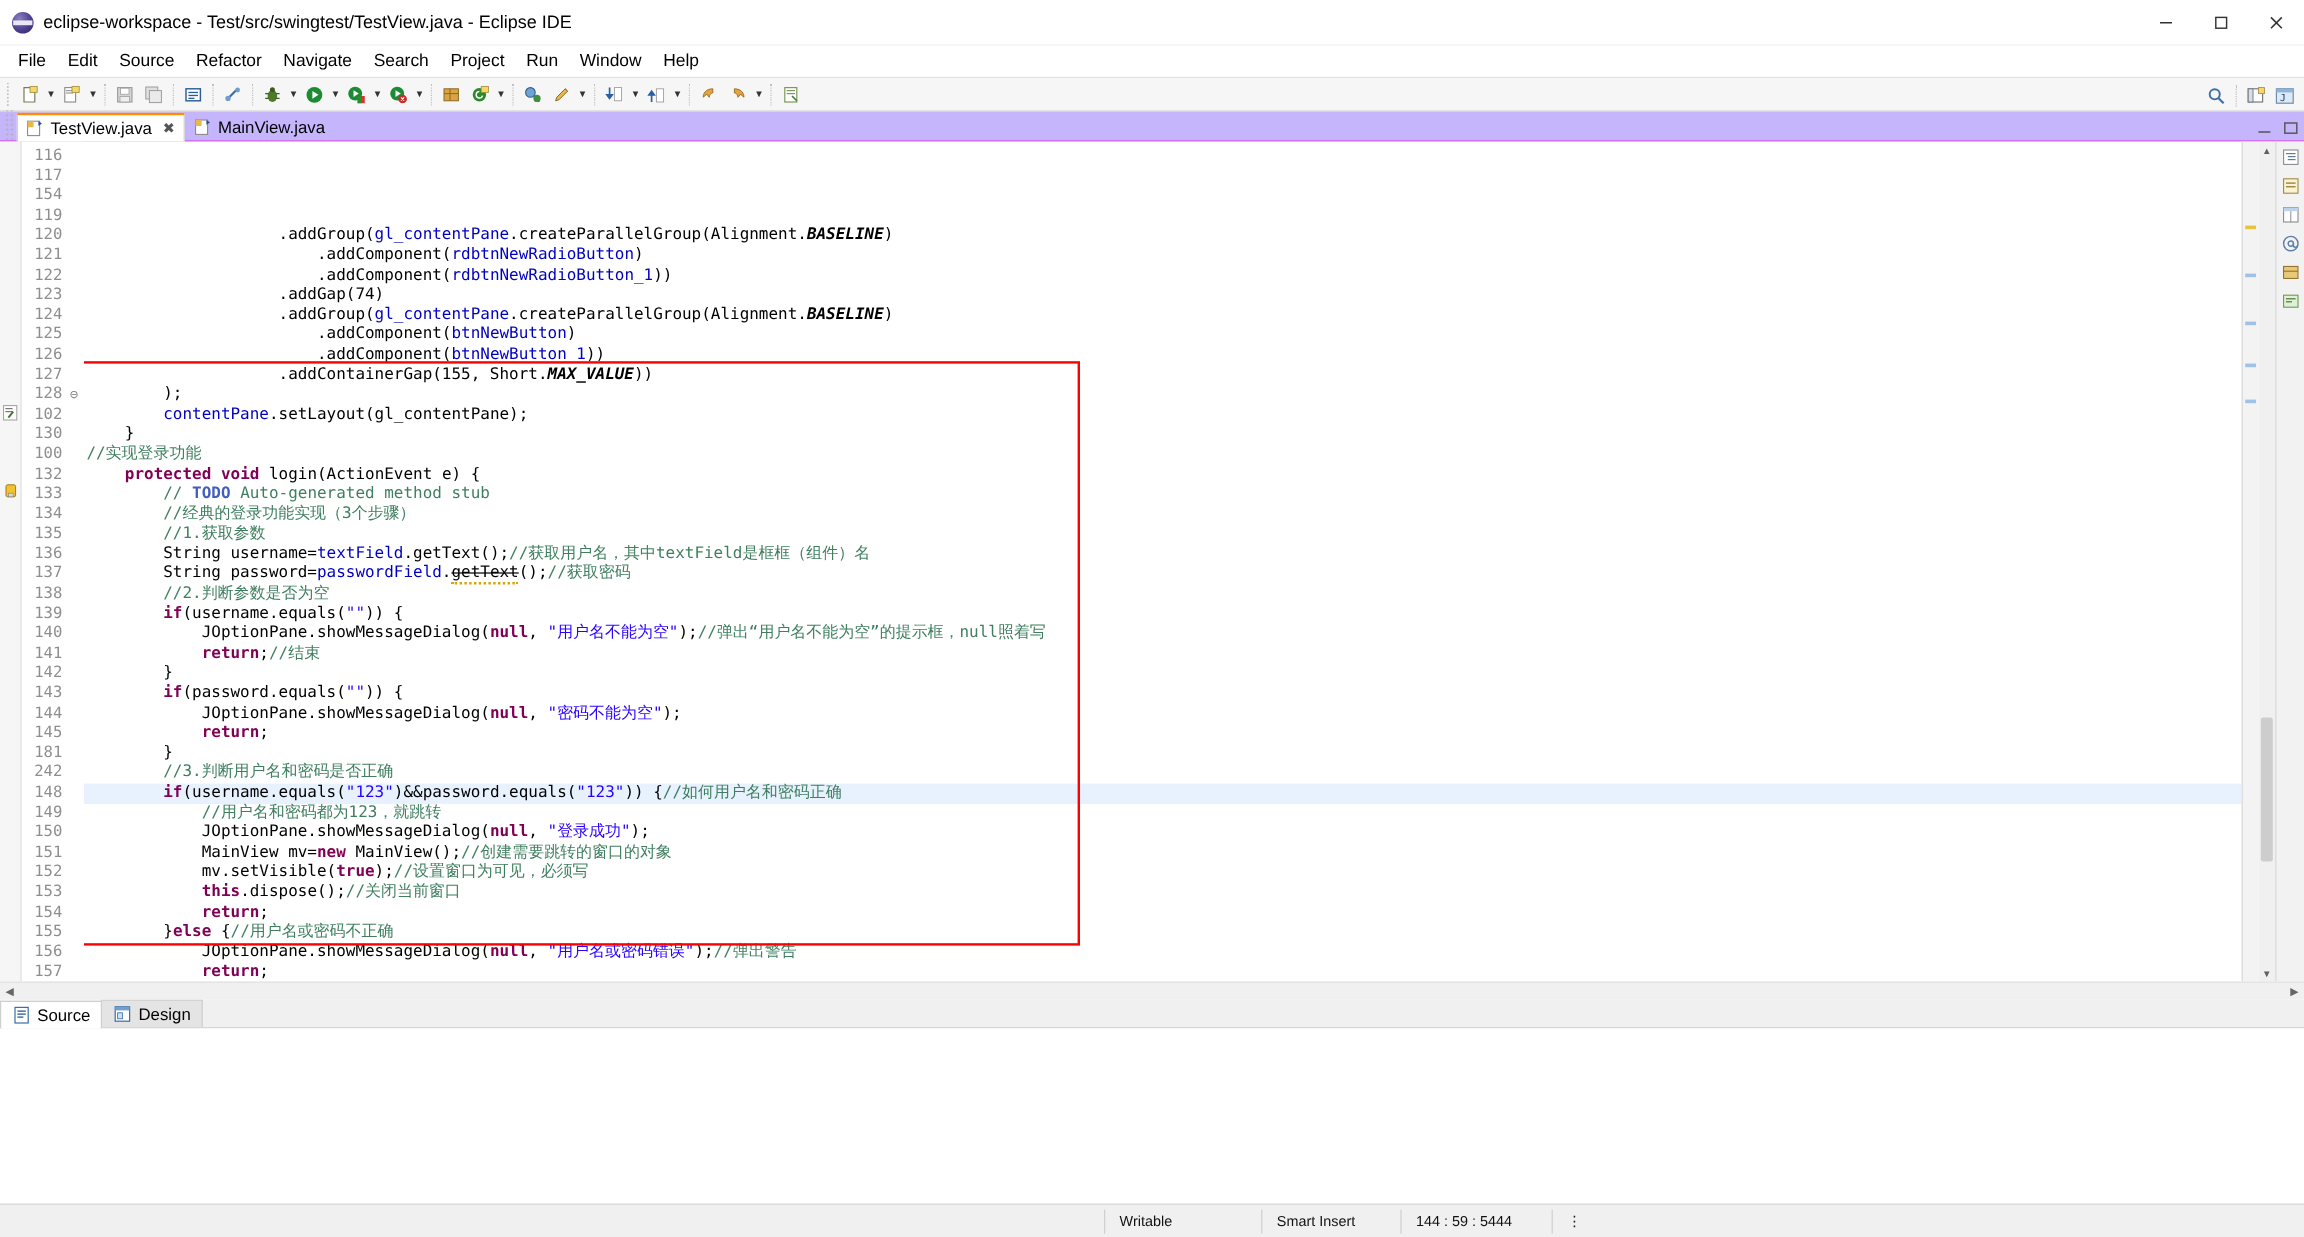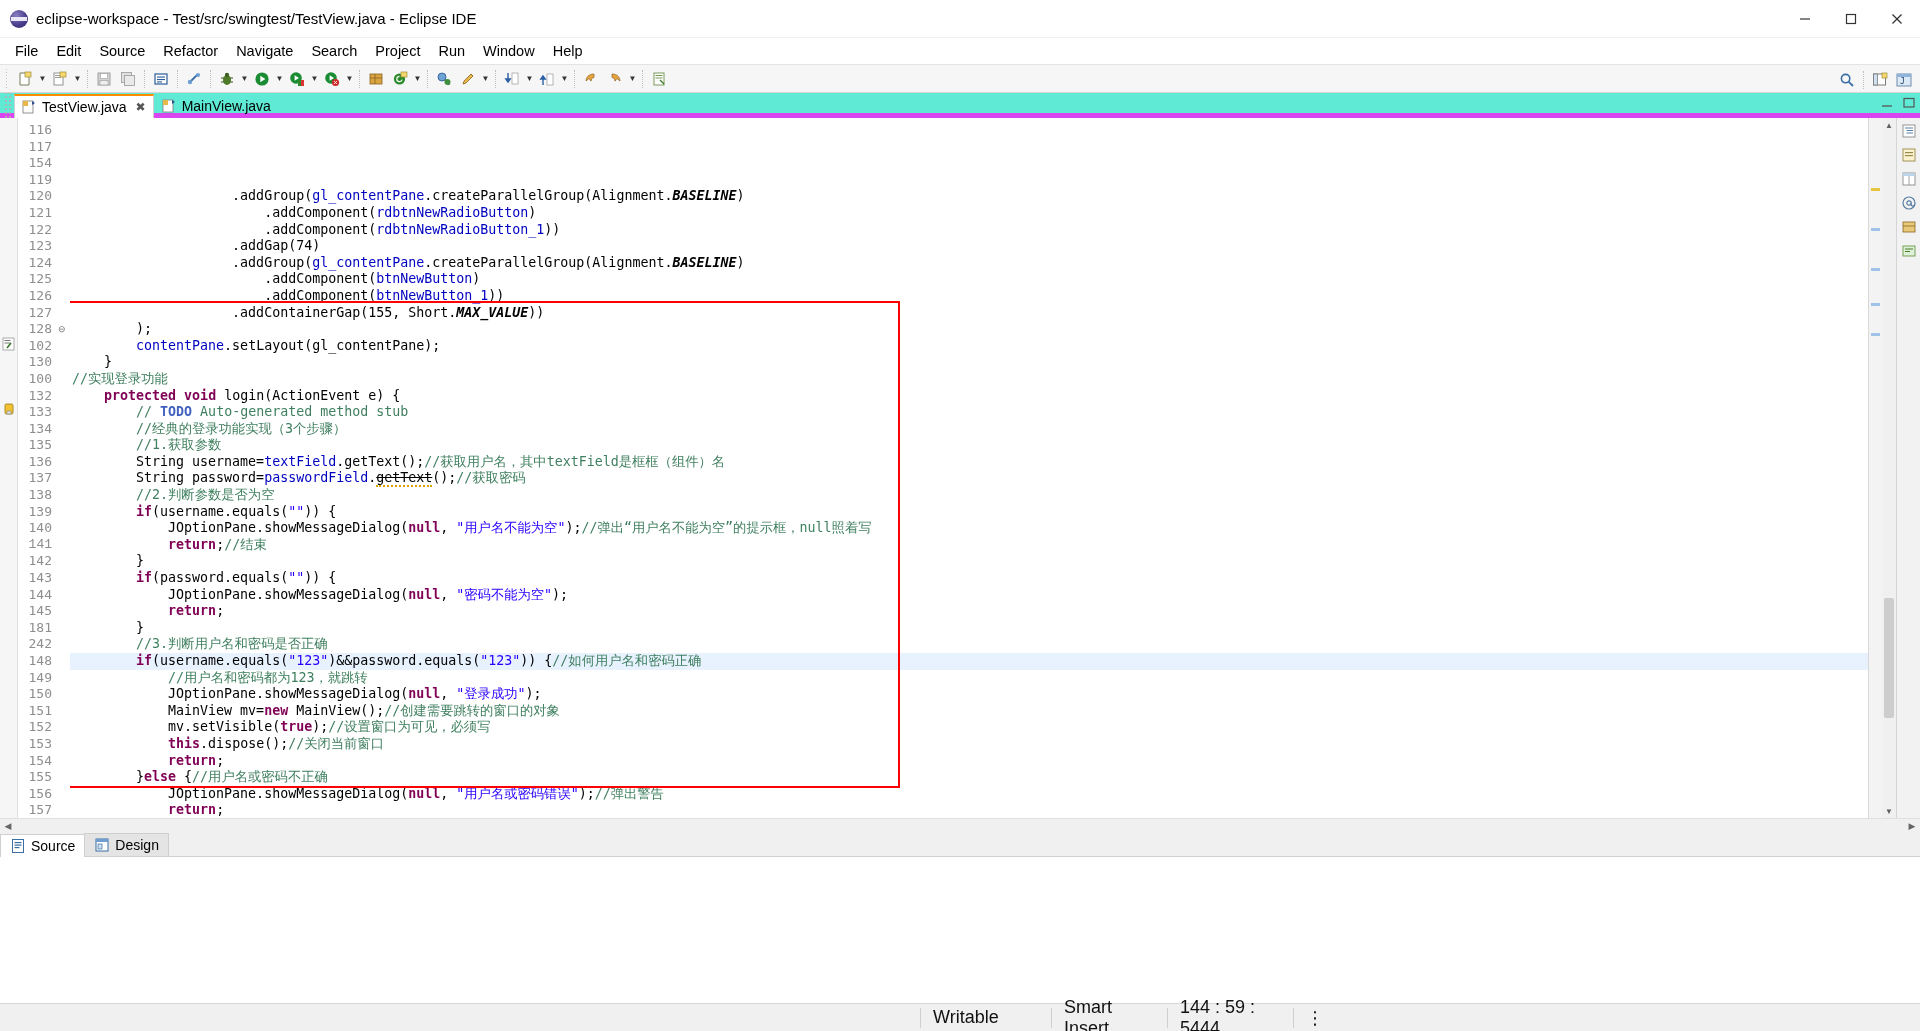--- a/index.html
+++ b/index.html
@@ -103,24 +103,24 @@
     position: absolute; right: 4px; top: 0; height: 29px;
     display: flex; align-items: center;
   }
 
   
   .ic { width:16px; height:16px; display:block; }
 
   
   .tabrow {
     height: 25px;
-    background: #5eead4;
+    background: #c4b5fd;
     display: flex;
-    align-items: flex-start;
-    border-bottom: 5px solid #d946ef;
+    align-items: flex-end;
+    border-bottom: 1px solid #d946ef;
     position: relative;
   }
   .tabrow-grip {
     width: 9px; height: 25px;
     margin-left: 3px; margin-right: 2px;
     background-image: radial-gradient(#b0b0b0 1px, transparent 1px);
     background-size: 4px 4px;
     background-position: 1px 6px;
     background-repeat: repeat;
     opacity:.85;
@@ -286,21 +286,21 @@
   
   .statusbar {
     position: absolute;
     left: 0; bottom: 0;
     width: 1920px;
     height: 28px;
     background: #f0f0f0;
     border-top: 1px solid #d7d7d7;
     display: flex;
     align-items: center;
-    font-size: 18px;
+    font-size: 12px;
     color: #111;
   }
   .sb-cell {
     height: 28px;
     display: flex; align-items: center;
     padding: 0 12px;
   }
   .sb-divider { width:1px; height:20px; background:#cfcfcf; }
   .sb-spacer { flex: 1 1 auto; }
 
@@ -587,21 +587,21 @@
       <div class="ln" style="height: 16.6px;">100</div>
       <div class="ln" style="height: 16.6px;">132</div>
       <div class="ln" style="height: 16.6px;">133</div>
       <div class="ln" style="height: 16.6px;">134</div>
       <div class="ln" style="height: 16.6px;">135</div>
       <div class="ln" style="height: 16.6px;">136</div>
       <div class="ln" style="height: 16.6px;">137</div>
       <div class="ln" style="height: 16.6px;">138</div>
       <div class="ln" style="height: 16.6px;">139</div>
       <div class="ln" style="height: 16.6px;">140</div>
-      <div class="ln" style="height: 16.6px; font-family: Liberation Mono, monospace;">141</div>
+      <div class="ln" style="height: 16.6px;">141</div>
       <div class="ln" style="height: 16.6px;">142</div>
       <div class="ln" style="height: 16.6px;">143</div>
       <div class="ln" style="height: 16.6px;">144</div>
       <div class="ln" style="height: 16.6px;">145</div>
       <div class="ln" style="height: 16.6px;">181</div>
       <div class="ln" style="height: 16.6px;">242</div>
       <div class="ln" style="height: 16.6px;">148</div>
       <div class="ln" style="height: 16.6px;">149</div>
       <div class="ln" style="height: 16.6px;">150</div>
       <div class="ln" style="height: 16.6px;">151</div>

